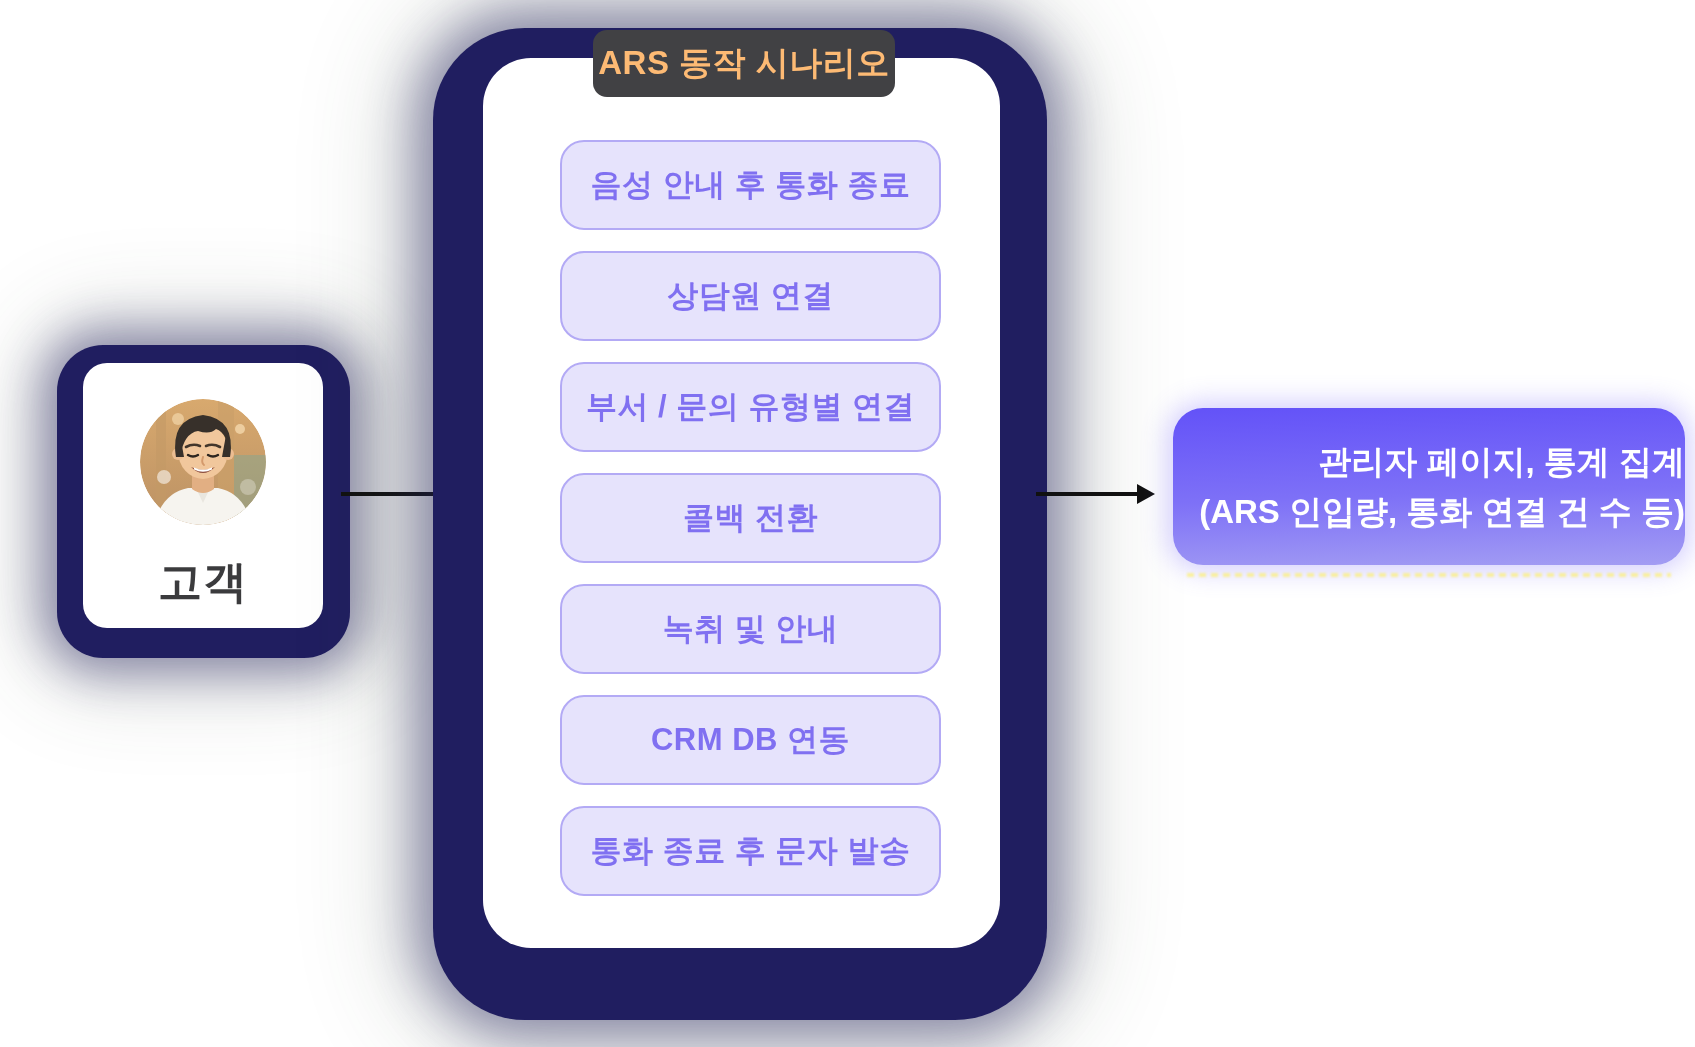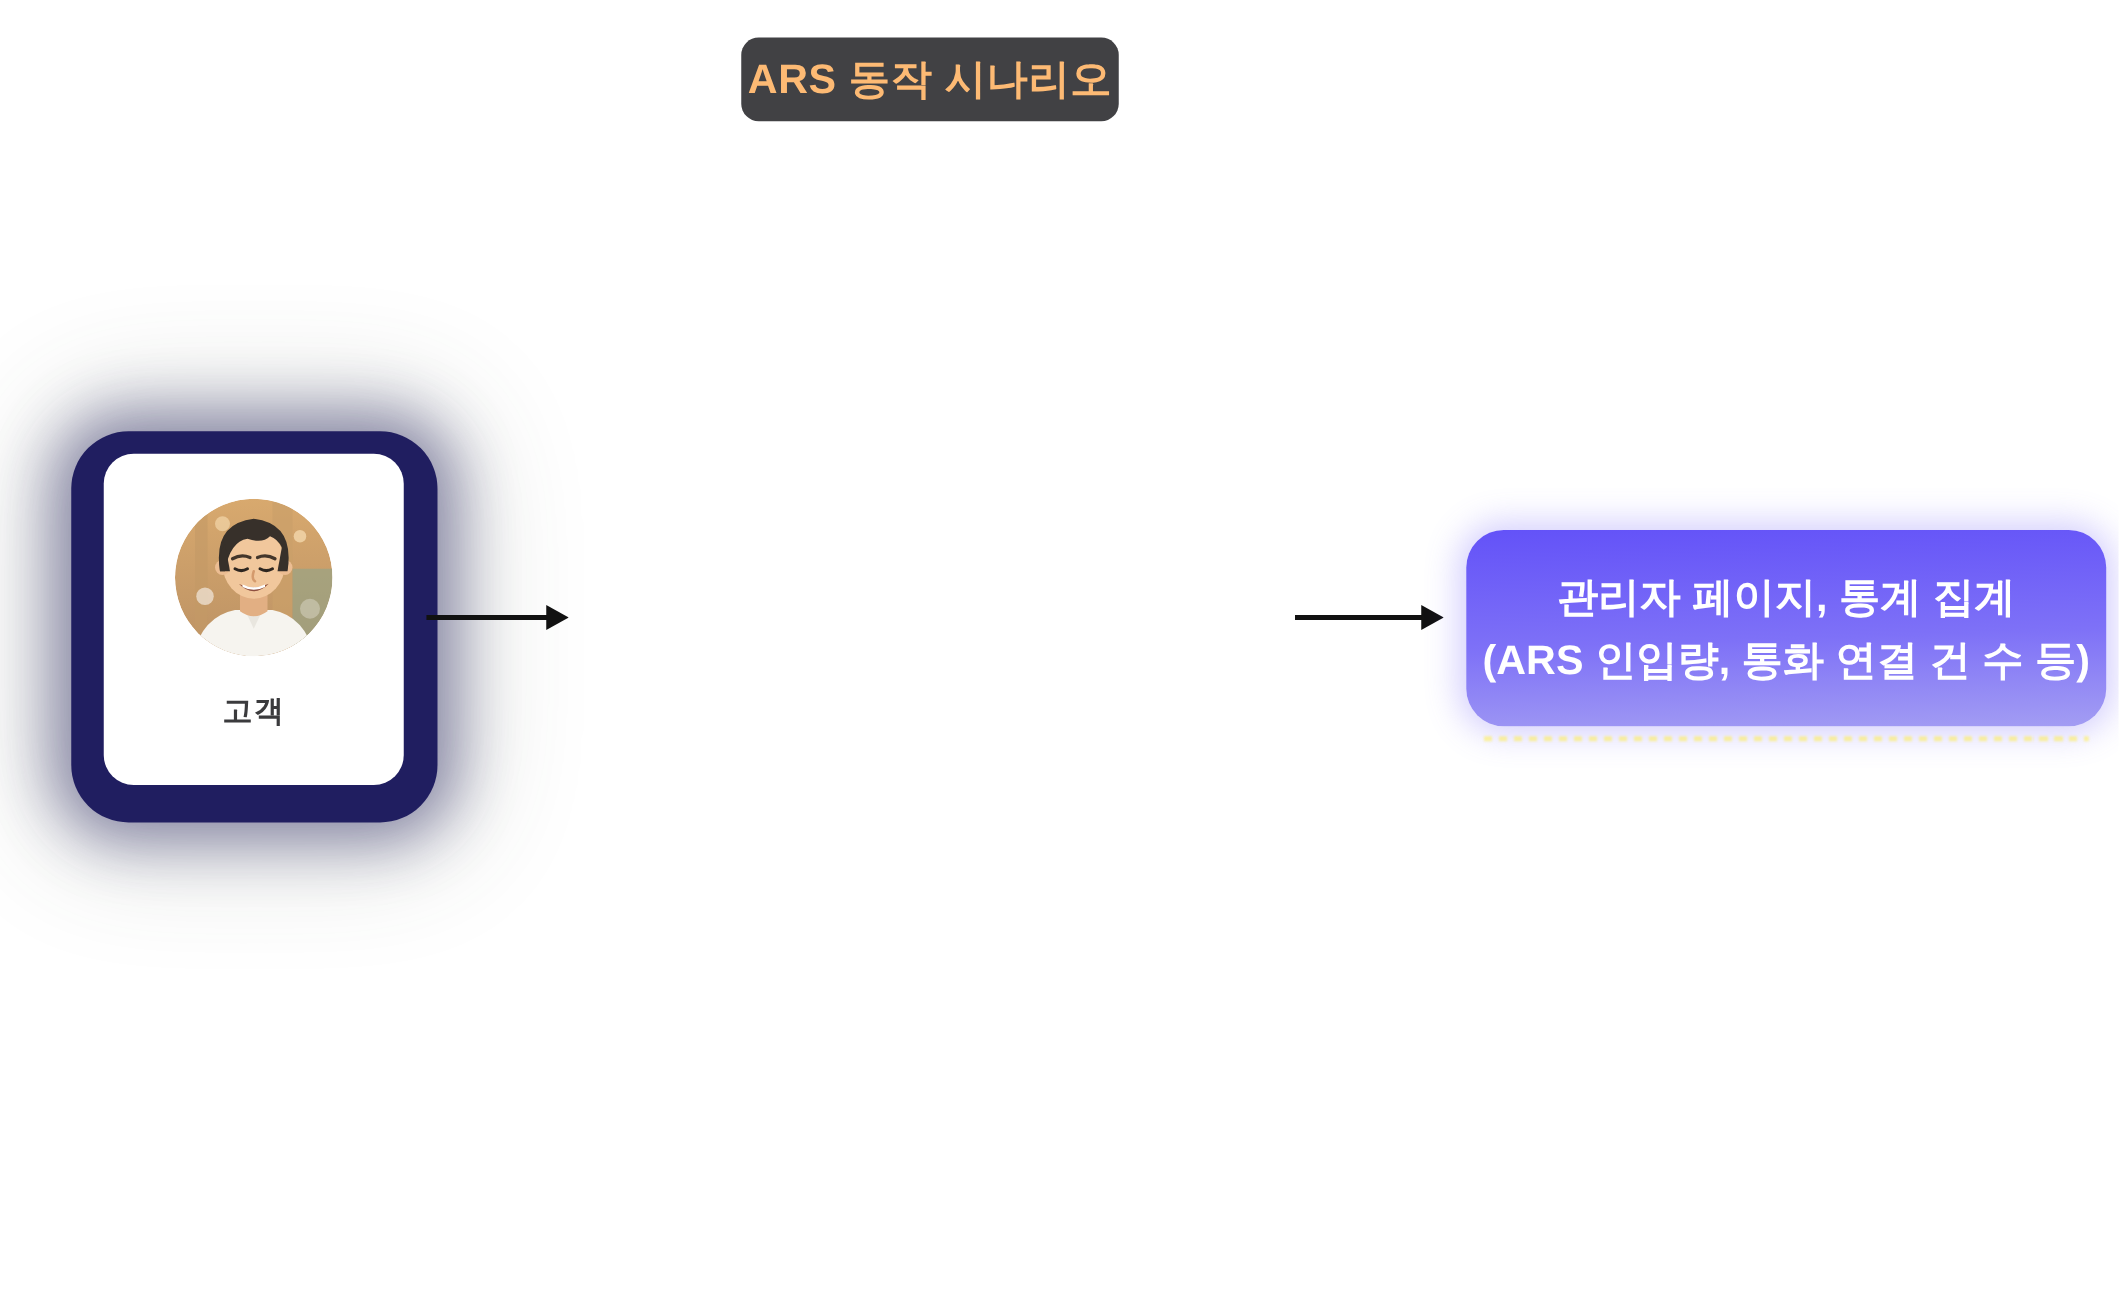--- a/index.html
+++ b/index.html
@@ -33,21 +33,21 @@
   }
   .customer-avatar {
     margin-top: 36px;
     width: 126px; height: 126px;
     border-radius: 50%;
     overflow: hidden;
     flex: 0 0 auto;
   }
   .customer-label {
     margin-top: 28px;
-    font-size: 24px;
+    font-size: 44px;
     font-weight: 700;
     color: #3b3b3d;
     letter-spacing: 1px;
     text-align: center;
   }
 
   
   .flow-arrow { position: absolute; }
   .flow-arrow-left  { left: 341px; top: 482px; }
   .flow-arrow-right { left: 1036px; top: 482px; }
@@ -112,25 +112,24 @@
     left: 1173px; top: 408px;
     width: 512px; height: 157px;
     border-radius: 30px;
     background: linear-gradient(178deg, #6352f8 0%, #7e71f7 55%, #a39df3 100%);
     color: #ffffff;
     font-size: 33px;
     font-weight: 700;
     line-height: 1.5;
     display: flex;
     flex-direction: column;
-    align-items: center;
+    align-items: flex-end;
     justify-content: center;
     text-align: center;
     box-shadow: 0 0 26px 6px rgba(112, 97, 248, 0.30);
-    margin-top: 16px;
   }
   .result-box::after {
     content: "";
     position: absolute;
     left: 14px; right: 14px; bottom: -12px;
     height: 4px;
     background: repeating-linear-gradient(90deg, rgba(255, 238, 80, 0.55) 0 7px, rgba(255, 238, 80, 0) 7px 12px);
     filter: blur(1px);
   }
 </style>
@@ -184,20 +183,33 @@
     </div>
   </div>
 
   <div class="flow-arrow flow-arrow-left">
     <svg width="114" height="24" viewBox="0 0 114 24" xmlns="http://www.w3.org/2000/svg">
       <line x1="0" y1="12" x2="100" y2="12" stroke="#111111" stroke-width="4"></line>
       <path d="M96 2 L114 12 L96 22 Z" fill="#111111"></path>
     </svg>
   </div>
 
+  <div class="phone-frame">
+    <div class="phone-screen">
+      <div class="menu-list">
+        <div class="menu-btn">음성 안내 후 통화 종료</div>
+        <div class="menu-btn">상담원 연결</div>
+        <div class="menu-btn">부서 / 문의 유형별 연결</div>
+        <div class="menu-btn">콜백 전환</div>
+        <div class="menu-btn">녹취 및 안내</div>
+        <div class="menu-btn">CRM DB 연동</div>
+        <div class="menu-btn">통화 종료 후 문자 발송</div>
+      </div>
+    </div>
+  </div>
   <div class="scenario-title-badge">ARS 동작 시나리오</div>
 
   <div class="flow-arrow flow-arrow-right">
     <svg width="119" height="24" viewBox="0 0 119 24" xmlns="http://www.w3.org/2000/svg">
       <line x1="0" y1="12" x2="105" y2="12" stroke="#111111" stroke-width="4"></line>
       <path d="M101 2 L119 12 L101 22 Z" fill="#111111"></path>
     </svg>
   </div>
 
   <div class="result-box">

